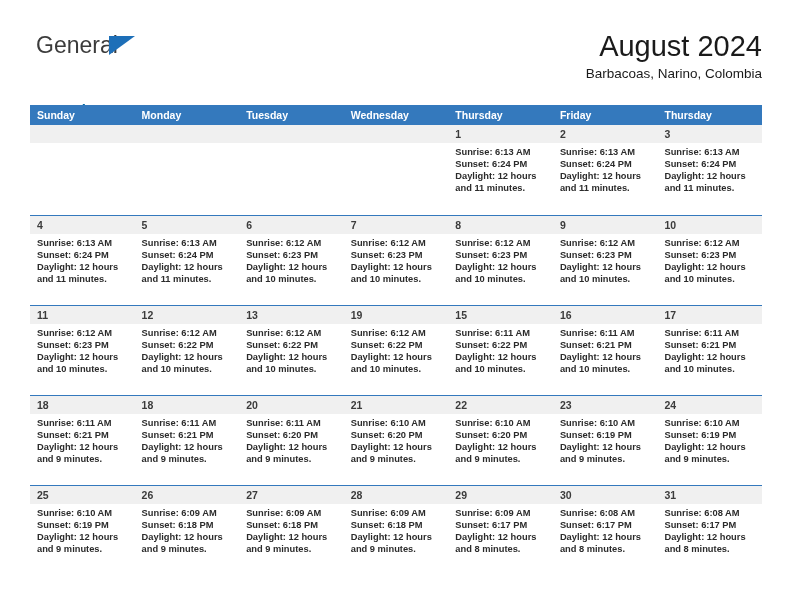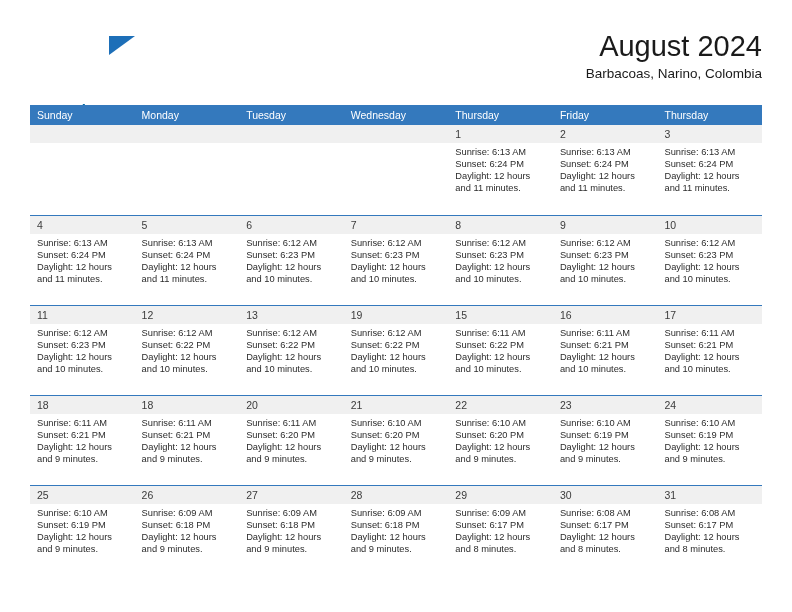--- a/index.html
+++ b/index.html
@@ -70,20 +70,21 @@
     font-weight: 400;
     line-height: 20px;
     white-space: nowrap;
   }
 
   
   .calendar {
     position: absolute;
     left: 30px; top: 105px;
     width: 732px;
+    font-weight: bold;
   }
   .dow-row {
     display: flex;
     width: 732px;
     height: 20px;
     background: #3479bd;
   }
   .dow-cell {
     flex: 1 1 0;
     color: #ffffff;
@@ -136,20 +137,21 @@
   }
   .day-info div { white-space: nowrap; }
 </style>
 </head>
 <body>
 
 <div id="page">
 
   <div class="header">
     <div class="logo">
+      <span class="logo-general">General</span>
       <span class="logo-tri"></span>
       <span class="logo-blue">Blue</span>
     </div>
     <div class="title-block">
       <div class="cal-title">August 2024</div>
       <div class="cal-subtitle">Barbacoas, Narino, Colombia</div>
     </div>
   </div>
 
   <div class="calendar">

